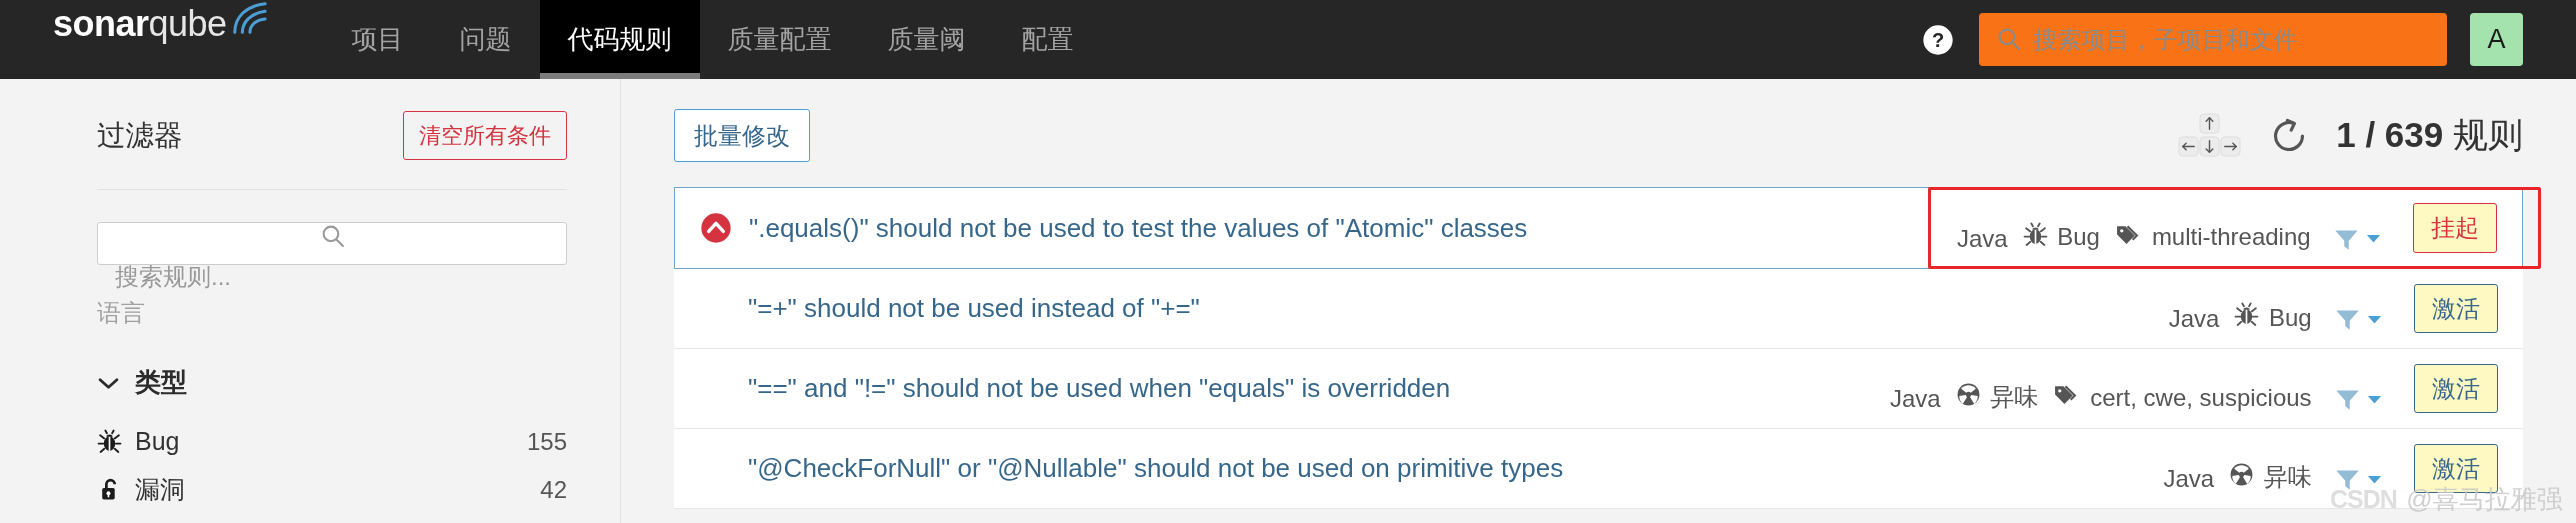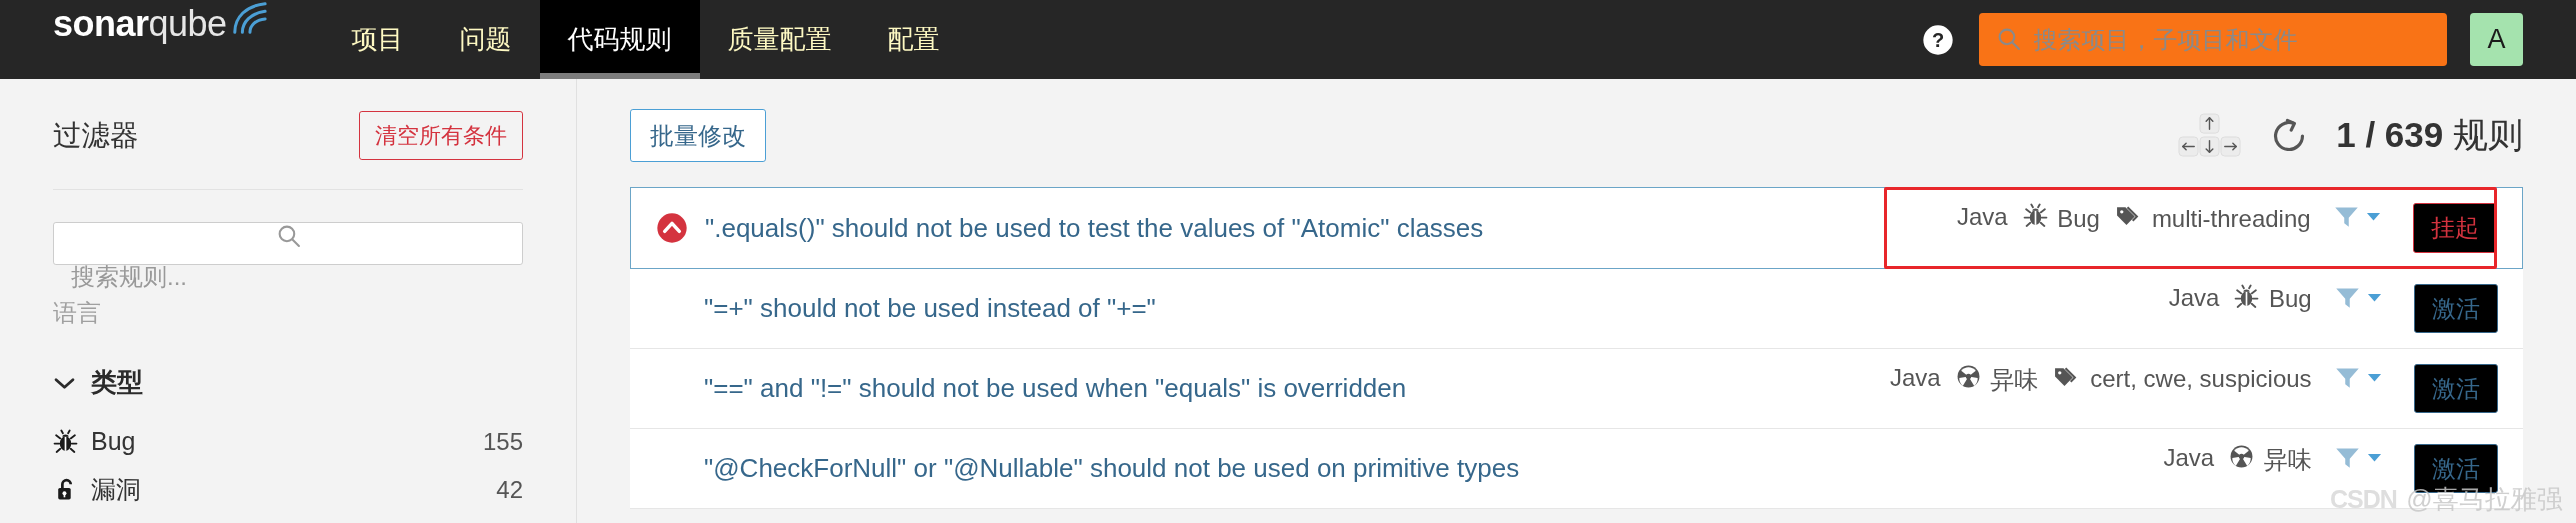--- a/index.html
+++ b/index.html
@@ -27,21 +27,21 @@
   .brand-wrap { display:flex; align-items:center; height:94px; }
   .logo-text { font-size: 36px; letter-spacing: -0.5px; line-height:1; }
   .logo-sonar { color: #ffffff; font-weight: 700; }
   .logo-qube { color: #e6e6e6; font-weight: 400; text-align: right; }
   .logo-waves { margin-left: 1.9px; margin-bottom: 9.5px; }
 
   .nav-items { display: flex; align-items: stretch; height: 79px; }
   .nav-item {
     display: flex; align-items: center;
     padding: 0 28px;
-    color: #fef9c3;
+    color: #a3a3a3;
     font-size: 26px;
     height: 79px;
     cursor: pointer;
     position: relative;
     white-space: nowrap;
   }
   .nav-item.active {
     background: #000000;
     color: #ffffff;
   }
@@ -86,21 +86,21 @@
     width: 53px; height: 53px;
     background: #a5e3ae;
     border-radius: 3.8px;
     display: flex; align-items: center; justify-content: center;
     color: #1b1b1b;
     font-size: 27px;
     cursor: pointer;
   }
 
   
-  .layout { display: flex; height: 444px; }
+  .layout { display: flex; height: 444px; padding-left: 44px; }
 
   
   .sidebar {
     width: 577px;
     background: #f3f3f3;
     border-right: 1px solid #e0e0e0;
     padding: 0 53px;
     flex: 0 0 577px;
   }
   .sidebar-head {
@@ -206,35 +206,35 @@
   .sev-icon { width: 49px; display:flex; align-items:center; }
   .rule-title {
     color: #36678b;
     font-size: 26px;
     flex: 1;
     white-space: nowrap;
     overflow: hidden;
     text-overflow: ellipsis;
   }
   .rule-meta {
-    display: flex; align-items: flex-start; gap: 15px;
+    display: flex; align-items: flex-end; gap: 15px;
     color: #555; font-size: 24px;
     white-space: nowrap;
   }
   .meta-lang { color: #555; }
   .meta-type { display:flex; align-items:center; gap: 9.5px; }
   .meta-tags { display:flex; align-items:center; gap: 12px; }
   .filter-dd {
     display:flex; align-items:center; gap:5.7px;
     cursor:pointer; margin-left: 7.6px; margin-right: 7.6px;
   }
   .act-btn {
     border: 1px solid #36678b;
     color: #36678b;
-    background: #000000;
+    background: #fef9c3;
     font-size: 24px;
     padding: 7.6px 17px;
     border-radius: 2.9px;
     cursor: pointer;
     font-family: "Liberation Sans", "DejaVu Sans", sans-serif;
     margin-left: 9.5px;
   }
   .act-btn.deact {
     border-color: #d4333f;
     color: #d4333f;
@@ -289,20 +289,23 @@
         <span>项目</span>
       </div>
     <div class="nav-item">
         <span>问题</span>
       </div>
     <div class="nav-item active">
         <span>代码规则</span>
       </div>
     <div class="nav-item">
         <span>质量配置</span>
+      </div>
+    <div class="nav-item">
+        <span>质量阈</span>
       </div>
     <div class="nav-item">
         <span>配置</span>
       </div>
   </div>
 
   <div class="nav-right">
     <div class="help-icon">
       <svg width="32" height="32" viewBox="0 0 24 24">
         <circle cx="12" cy="12" r="11" fill="#ffffff"></circle>

